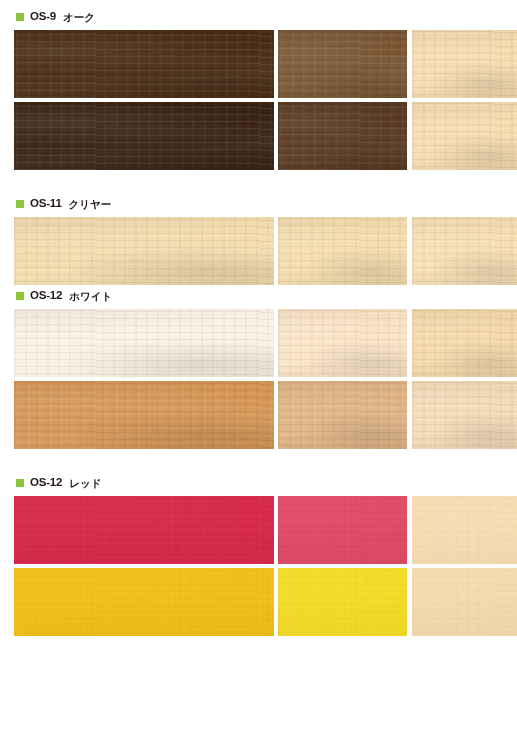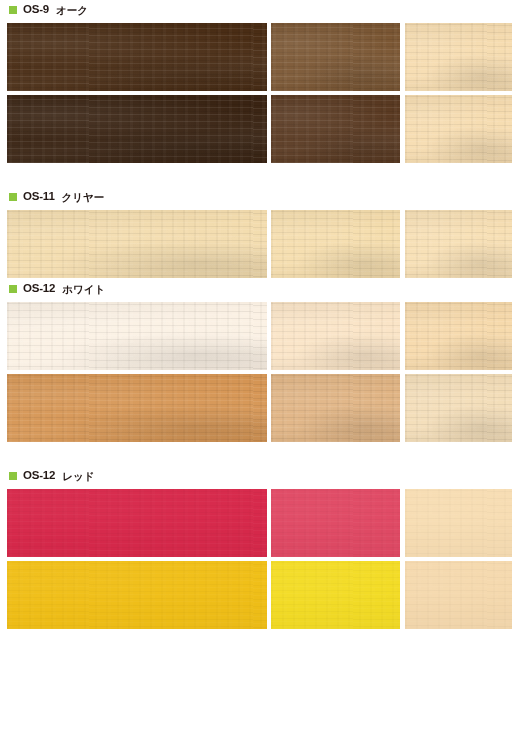--- a/index.html
+++ b/index.html
@@ -14,21 +14,21 @@
     overflow: hidden;
     font-family: "Liberation Sans", "DejaVu Sans", sans-serif;
     -webkit-font-smoothing: antialiased;
   }
 
   .chart {
     position: relative;
     width: 517px;
     height: 740px;
     box-sizing: border-box;
-    padding: 0;
+    padding: 7px;
   }
 
   
   .color-row {
     position: relative;
     width: 517px;
     height: 92px;
   }
 
   

